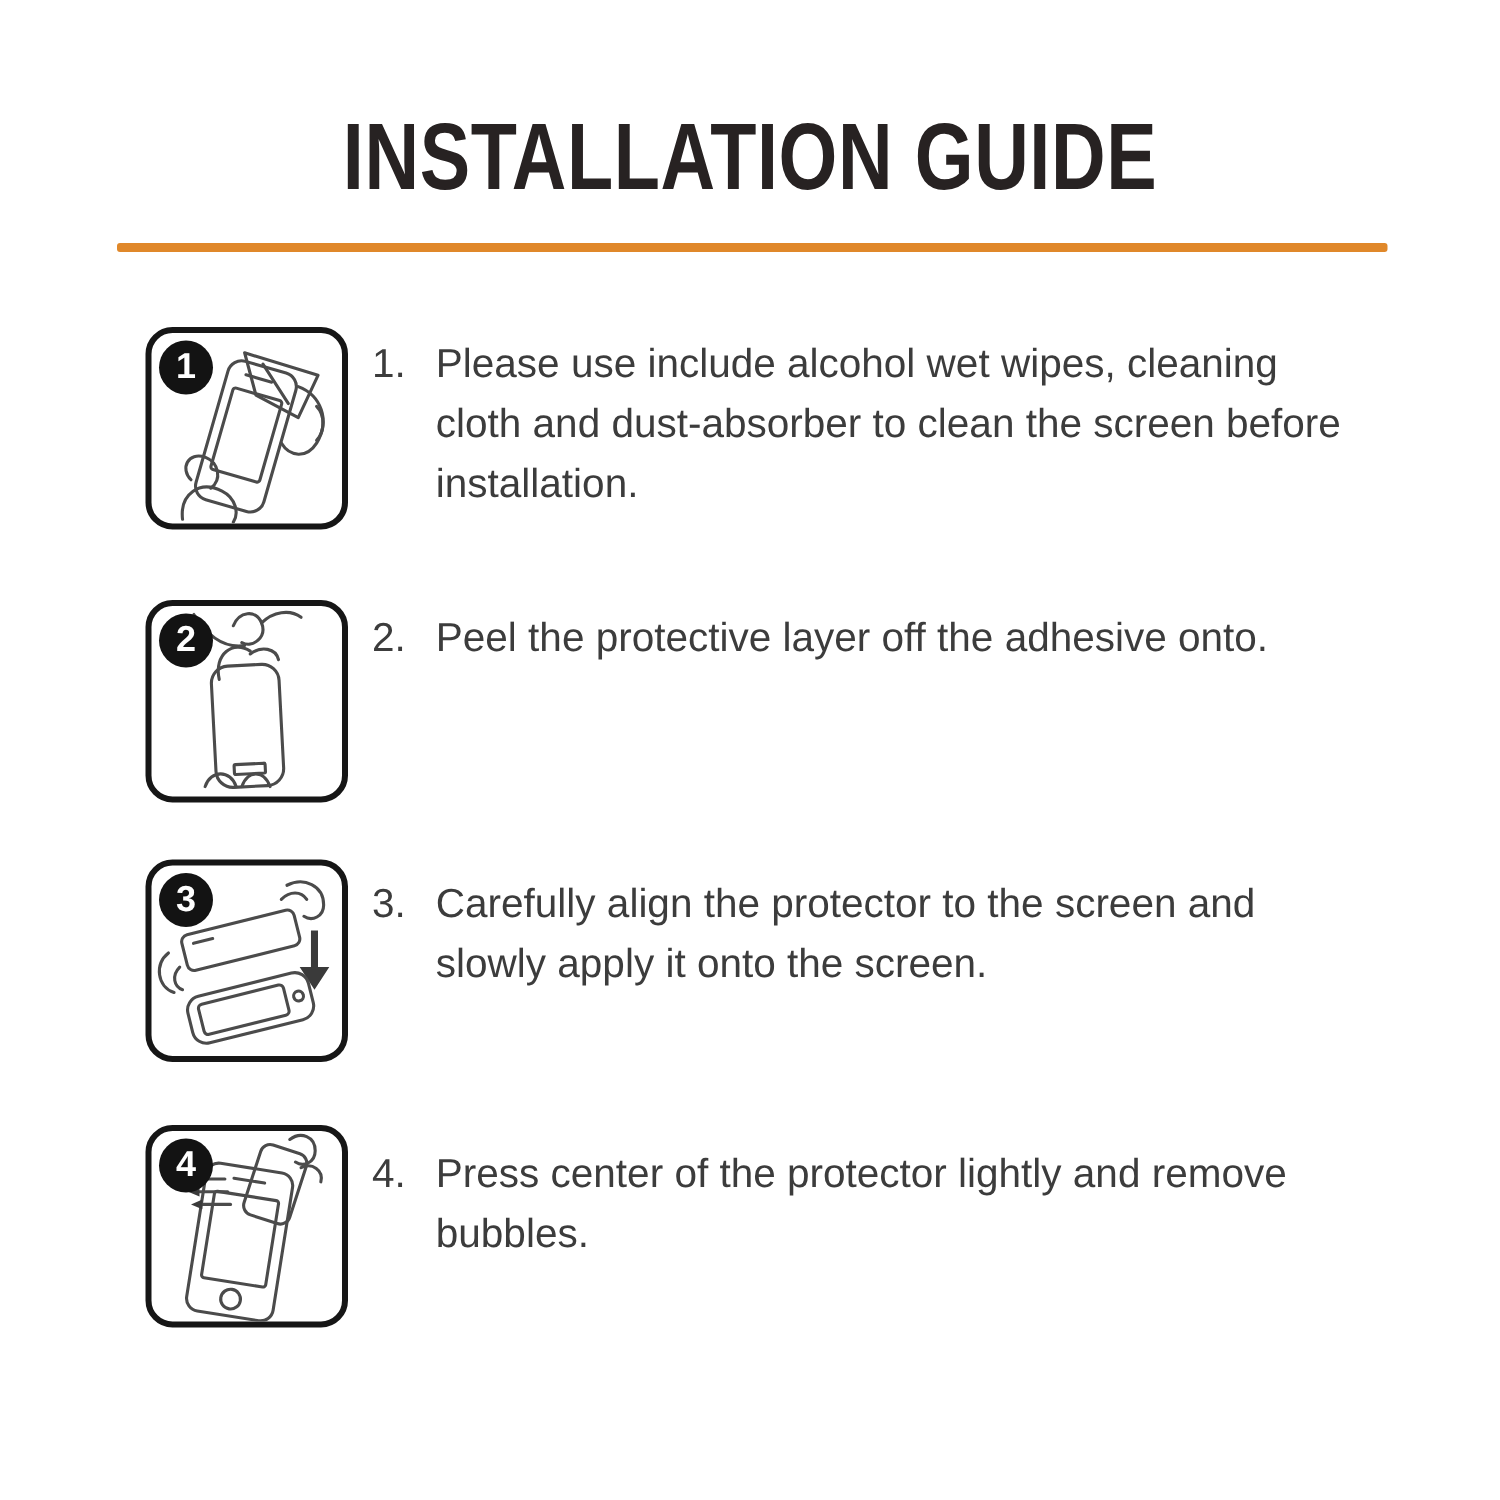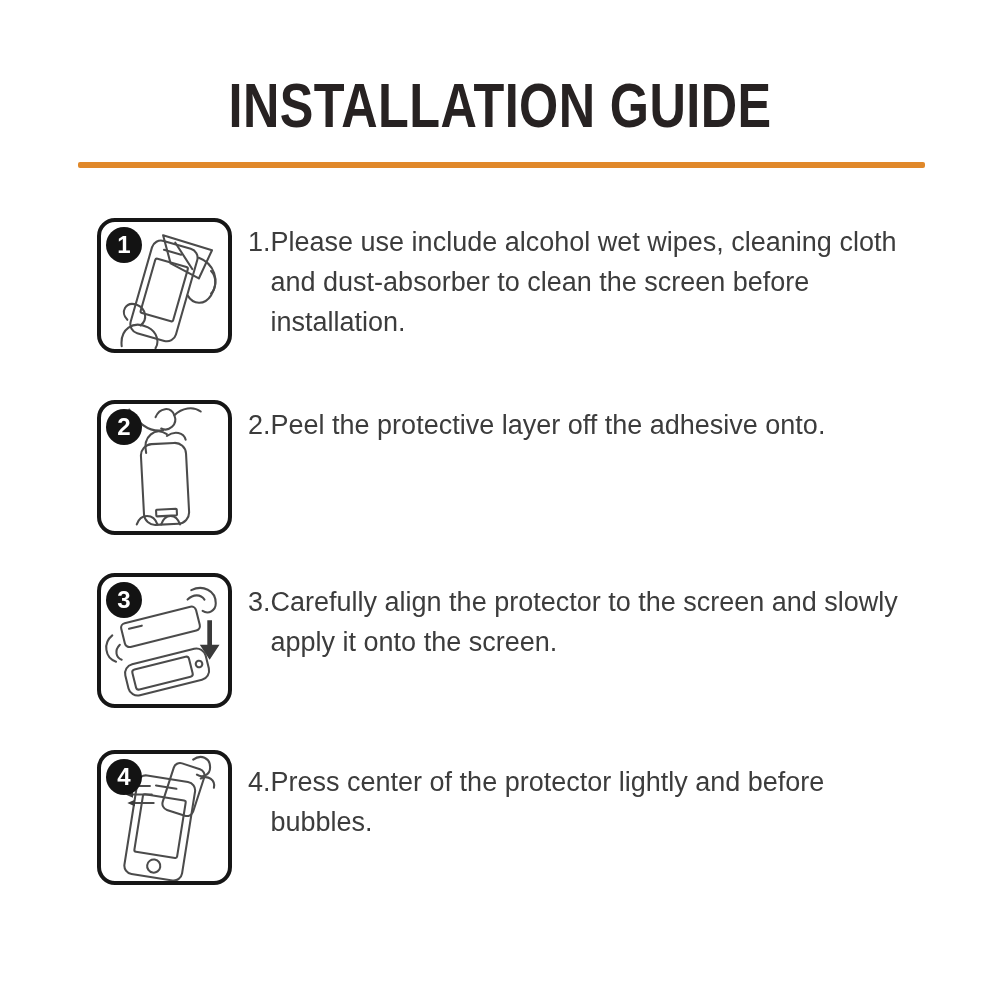--- a/index.html
+++ b/index.html
@@ -24,21 +24,21 @@
   .badge{
     position:absolute;top:5px;left:5px;width:36px;height:36px;border-radius:50%;
     background:#131313;color:#ffffff;font-weight:bold;font-size:24px;
     display:flex;align-items:center;justify-content:center;z-index:2;
   }
   .fig svg{position:absolute;left:0;top:0;width:100%;height:100%;}
   .text{
     font-size:27px;color:#3c3c3c;line-height:40px;display:flex;width:668px;
   }
   .prefix{flex:none;}
-  .body{flex:1;}
+  .body{flex:1;margin-left:20px;}
   .r1{top:218px;} .r1 .text{margin-top:4px;}
   .r2{top:400px;} .r2 .text{margin-top:5px;}
   .r3{top:573px;} .r3 .text{margin-top:9px;}
   .r4{top:750px;} .r4 .text{margin-top:12px;}
   .art{stroke:#4b4b4b;stroke-width:2.2;fill:none;stroke-linecap:round;stroke-linejoin:round;}
   .solid{fill:#3a3a3a;stroke:none;}
 </style>
 </head>
 <body>
 
@@ -143,15 +143,15 @@
         <path d="M54 43 H34"></path>
         <path d="M56 52 H36"></path>
       </g>
       <path class="solid" d="M32 30.5 l-8 3.5 8 3.5 z"></path>
       <path class="solid" d="M34 39.5 l-8 3.5 8 3.5 z"></path>
       <path class="solid" d="M36 48.5 l-8 3.5 8 3.5 z"></path>
     </svg>
   </div>
   <div class="text">
     <span class="prefix">4.</span>
-    <span class="body">Press center of the protector lightly and before bubbles.</span>
+    <span class="body">Press center of the protector lightly and remove bubbles.</span>
   </div>
 </div>
 
 </body></html>

